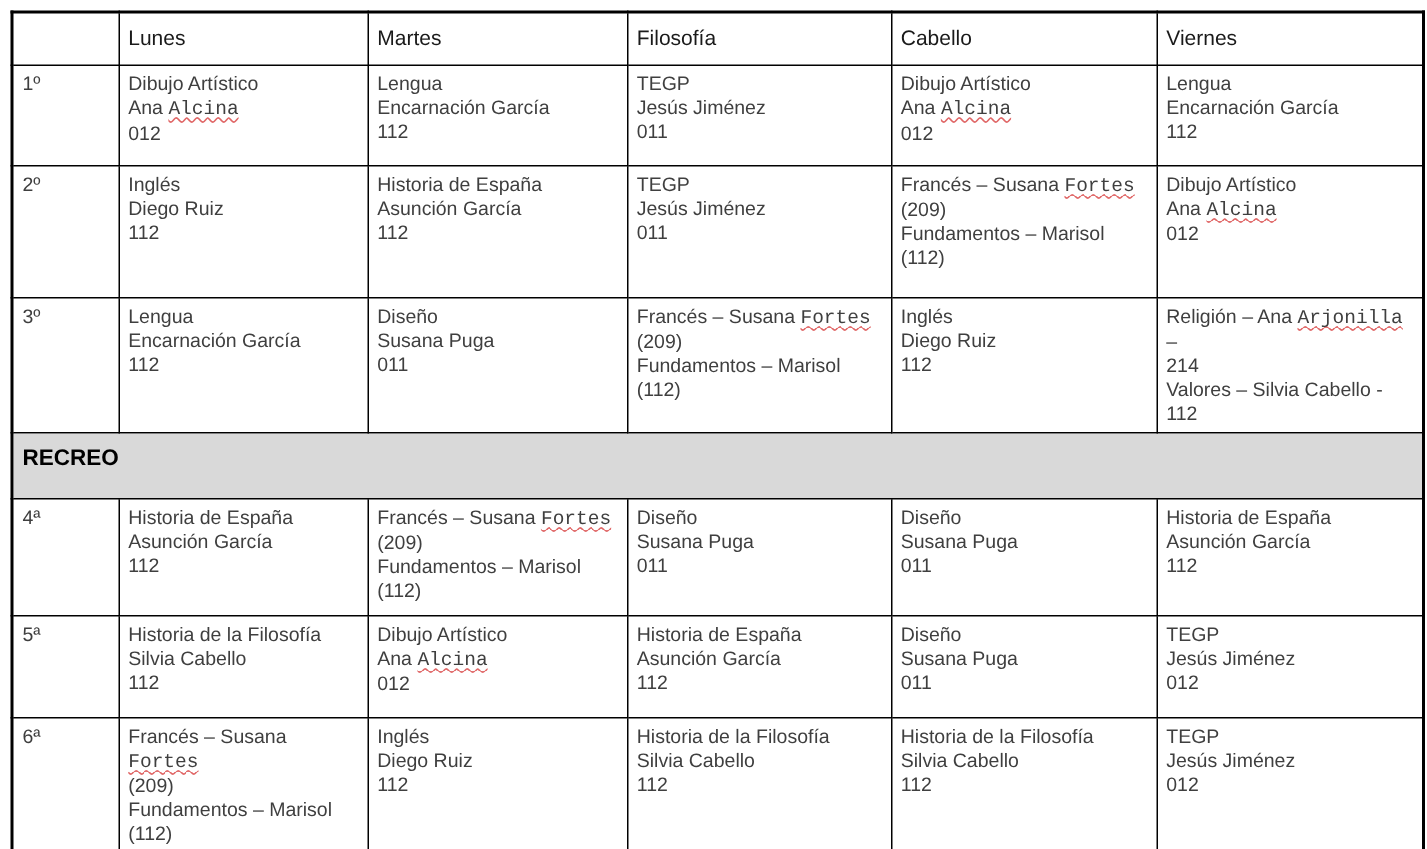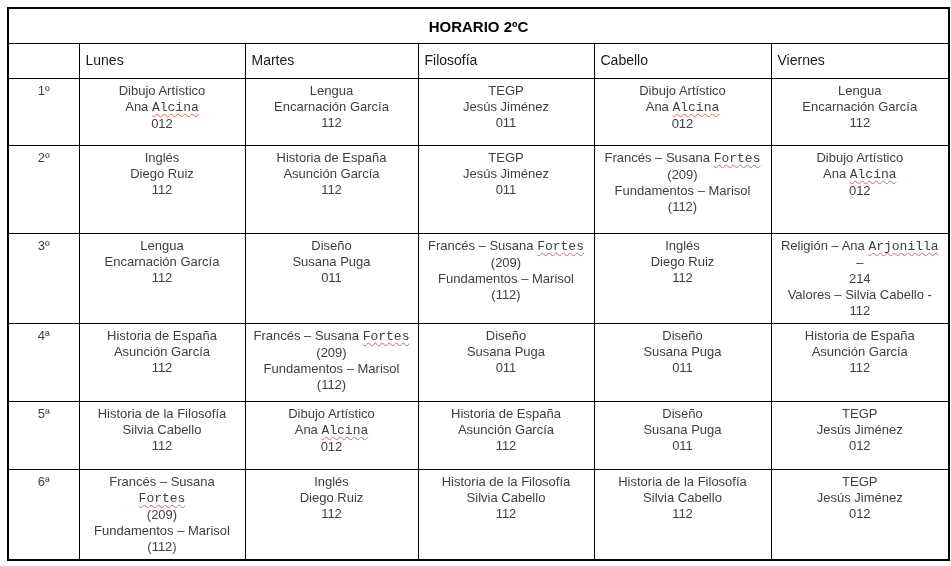--- a/index.html
+++ b/index.html
@@ -26,21 +26,20 @@
     width: 941px;
     border-collapse: collapse;
     table-layout: fixed;
     border: 2px solid var(--border-color);
   }
   table.timetable td, table.timetable th {
     border: 1px solid var(--border-color);
     vertical-align: top;
     padding: 4px 6px;
     overflow: hidden;
-    text-align: center;
   }
   tr.title-row { height: 35px; }
   tr.title-row td {
     text-align: center;
     font-family: "Liberation Sans", sans-serif;
     font-weight: bold;
     font-size: 15px;
     color: var(--heading-text);
     padding-top: 9px;
   }
@@ -89,23 +88,20 @@
   <table class="timetable">
     <colgroup>
       <col style="width:71px">
       <col style="width:166px">
       <col style="width:173px">
       <col style="width:176px">
       <col style="width:177px">
       <col style="width:178px">
     </colgroup>
     <thead>
-      <tr class="title-row">
-        <td colspan="6">HORARIO 2ºC</td>
-      </tr>
       <tr class="header-row">
         <th></th>
         <th>Lunes</th>
         <th>Martes</th>
         <th>Filosofía</th>
         <th>Cabello</th>
         <th>Viernes</th>
       </tr>
     </thead>
     <tbody id="timetable-body">
@@ -189,20 +185,23 @@
             <div class="line">Diego Ruiz</div>
             <div class="line">112</div>
           </td>
           <td class="subject-cell">
             <div class="line">Religión – Ana <span class="misspelled">Arjonilla</span> –</div>
             <div class="line">214</div>
             <div class="line">Valores – Silvia Cabello -</div>
             <div class="line">112</div>
           </td>
         </tr>
+        <tr class="recreo-row" style="height: 44px;">
+          <td colspan="6" class="recreo-cell">RECREO</td>
+        </tr>
         <tr style="height: 78px; margin-top: 35px;">
           <td class="label-cell">4ª</td>
           <td class="subject-cell">
             <div class="line">Historia de España</div>
             <div class="line">Asunción García</div>
             <div class="line">112</div>
           </td>
           <td class="subject-cell">
             <div class="line">Francés – Susana <span class="misspelled">Fortes</span></div>
             <div class="line">(209)</div>

